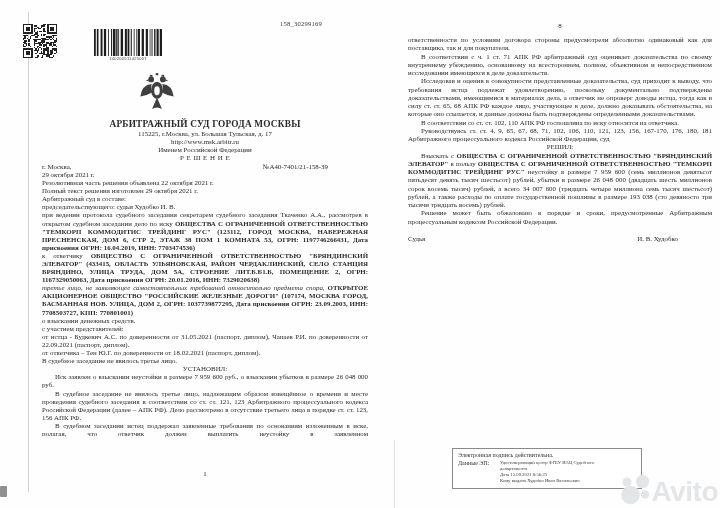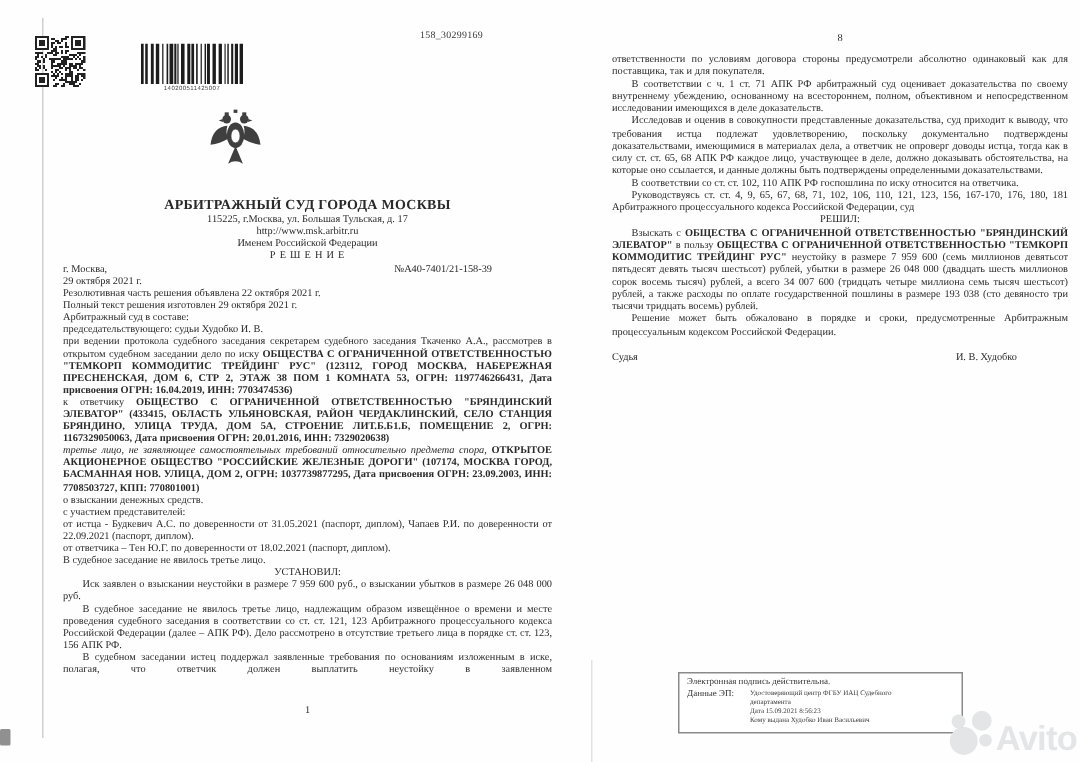--- a/index.html
+++ b/index.html
@@ -12,21 +12,21 @@
 
   .docnum{position:absolute;left:280px;top:20px;font-size:6.6px;color:#3a3a3a;letter-spacing:.2px;}
 
   .qr{position:absolute;left:23px;top:24px;width:34px;height:34px;}
   .barcode{position:absolute;left:94px;top:29px;width:68px;height:34px;text-align:center;}
   .barcode-bars{width:68px;height:27px;}
   .barcode-num{font-size:4px;color:#444;letter-spacing:.3px;margin-top:0px;font-family:"Liberation Sans",sans-serif;}
 
   .emblem{position:absolute;left:139px;top:70px;width:36px;height:44px;}
 
-  .lp-text{position:absolute;left:42px;top:132px;width:326px;font-size:6.9px;line-height:8.1px;}
+  .lp-text{position:absolute;left:42px;top:119px;width:326px;font-size:6.9px;line-height:8.1px;}
   .rp-text{position:absolute;left:408px;top:36px;width:304px;font-size:6.9px;line-height:8.25px;}
 
   .c{text-align:center;}
   .b{font-weight:700;}
   .i{font-style:italic;}
   .para{margin:0;text-align:justify;}
   .ind{text-indent:13px;}
   .jl{text-align-last:justify;}
   .court-title{font-weight:700;font-size:9.3px;line-height:10.5px;letter-spacing:.2px;}
   .decision-word{letter-spacing:.5px;margin-bottom:1px;}
@@ -38,21 +38,21 @@
 
   .judge-row{position:relative;margin-top:9px;height:10px;}
   .judge-name{position:absolute;right:34px;top:0;}
 
   .stamp{position:absolute;left:452px;top:448px;width:190px;height:41px;border:1px solid #8a8a8a;background:#fff;box-sizing:border-box;padding:3px 5px 2px 5px;font-size:6px;color:#333;}
   .stamp-row{display:flex;margin-top:2px;}
   .stamp-label{width:42px;flex:none;font-size:6px;}
   .stamp-details{font-size:4.7px;line-height:5.9px;color:#3c3c3c;}
 
   .watermark{position:absolute;right:2px;bottom:1px;display:flex;align-items:flex-end;}
-  .wm-text{font-family:"Liberation Sans","DejaVu Sans",sans-serif;font-weight:700;font-size:23px;line-height:30px;color:#e3e5e6;letter-spacing:-.5px;}
+  .wm-text{font-family:"Liberation Sans","DejaVu Sans",sans-serif;font-weight:700;font-size:28px;line-height:30px;color:#e3e5e6;letter-spacing:-.5px;}
   .wm-logo{margin-right:2px;margin-bottom:-2px;}
 </style>
 </head>
 <body>
 
 <div class="canvas">
 
   <div class="edge-left"></div>
   <div class="edge-fold"></div>
   <div class="corner-mark"></div>

